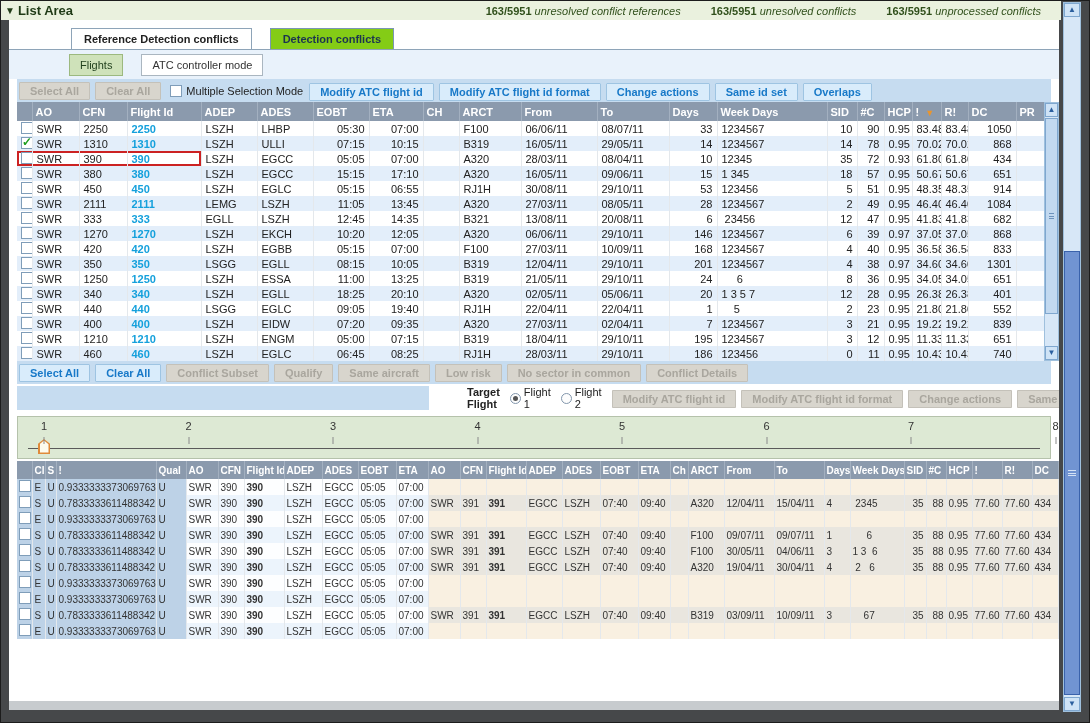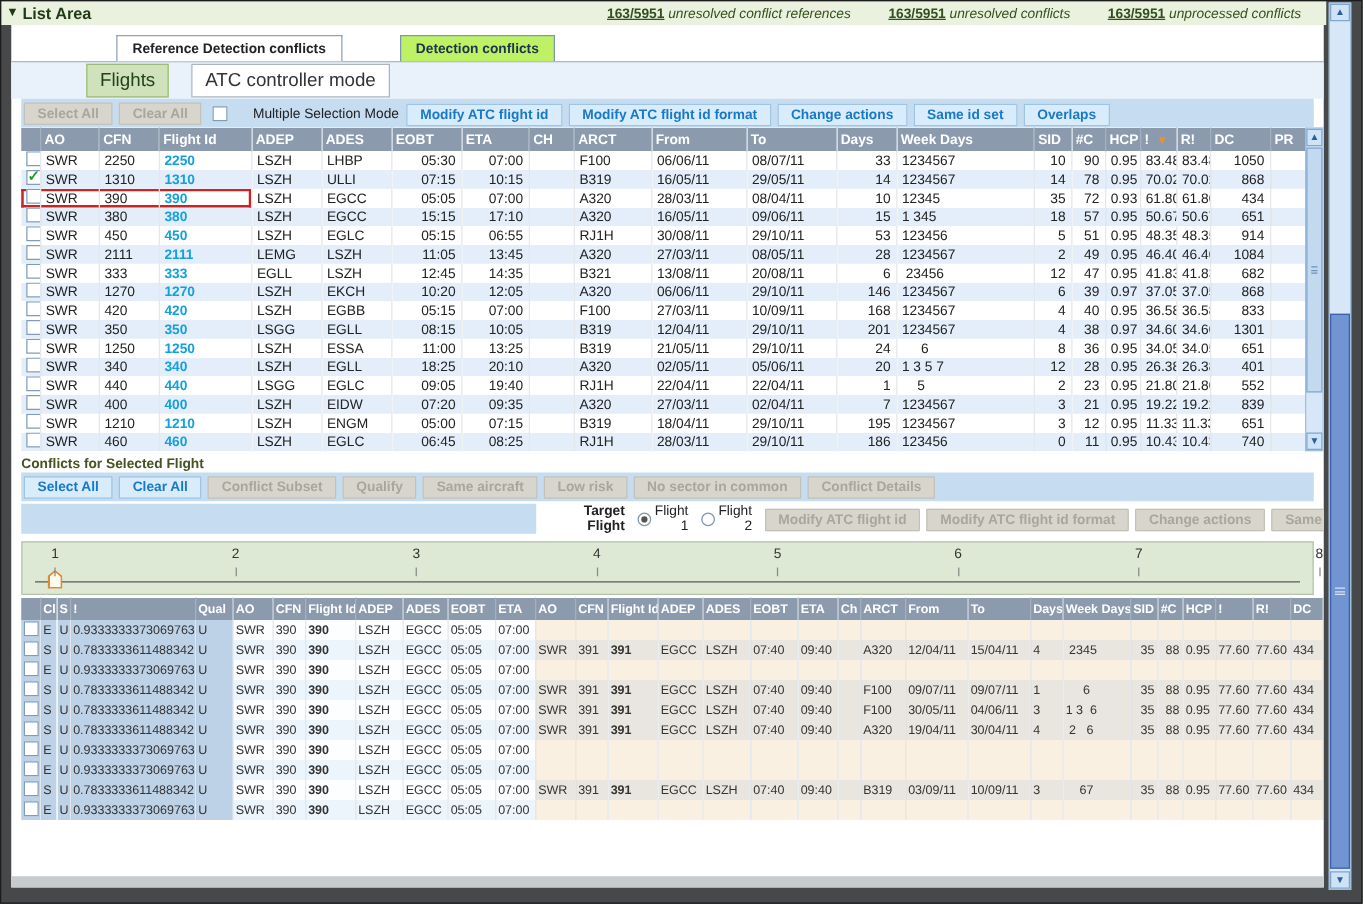--- a/index.html
+++ b/index.html
@@ -5,46 +5,46 @@
   * { box-sizing: border-box; margin: 0; padding: 0; }
   html,body { background:#222; }
   body { font-family:"Liberation Sans", sans-serif; }
   .window { position:relative; width:1090px; height:723px; background:#46484a; border:1px solid #1c1c1c; overflow:hidden; margin:0 auto; }
 
   
   .topbar { position:absolute; left:0; top:0; right:28px; height:19px; background:#eaf1de; display:flex; align-items:center; justify-content:space-between; padding:0 6px 0 4px; }
   .title { font-size:13px; font-weight:bold; color:#1f3a16; display:flex; align-items:center; gap:3px; }
   .title .tri { font-size:10px; }
   .stats { display:flex; gap:30px; font-size:11px; color:#31501c; margin-right:14px; }
-  .stat .cnt { font-style:italic; font-weight:bold; font-style:normal;text-decoration:underline; }
+  .stat .cnt { font-style:italic; font-weight:bold; font-style:normal; }
   .stat .lbl { font-style:italic; }
 
   
   .content { position:absolute; left:8px; top:19px; right:30px; bottom:12px; background:#ffffff; overflow:hidden; }
   .graystrip { position:absolute; left:0; right:0; bottom:0; height:9px; background:#c7cbce; }
 
   
-  .tabs-row { margin:6px 0 0 0; padding-left:84px; border-bottom:1px solid #8ea4b8; display:flex; gap:18px; align-items:flex-end; height:24px; }
+  .tabs-row { margin:6px 0 0 0; padding-left:62px; border-bottom:1px solid #8ea4b8; display:flex; gap:18px; align-items:flex-end; height:24px; }
   .tab { font-size:11px; font-weight:bold; padding:4px 12px 4px 12px; border:1px solid #8ea4b8; border-bottom:none; background:#fff; color:#222; cursor:default; }
-  .tab.active { background:#bef264; border-color:#7a96b4; color:#1c3450;margin-left:28px; }
+  .tab.active { background:#84cc16; border-color:#7a96b4; color:#1c3450; }
   .subtab-strip { background:#e9f2fb; height:29px; display:flex; gap:18px; align-items:center; padding-left:60px; }
-  .subtab { font-size:15px; padding:4px 10px; border:1px solid #aab6c0; background:#fff; color:#333; }
+  .subtab { font-size:11px; padding:4px 10px; border:1px solid #aab6c0; background:#fff; color:#333; }
   .subtab.active { background:#cfe2ba; border-color:#9cb97f; color:#23421f; }
 
   .seclabel { font-size:11px; font-weight:bold; color:#44531f; margin:4px 0 1px 8px; }
 
   .chkrow { display:flex; align-items:center; gap:5px; margin:1px 0 3px 10px; font-size:11px; color:#333; }
   .cb { width:12px; height:12px; border:1px solid #7f9db9; background:#fff; display:inline-block; position:relative; flex:none; }
   .cb.ck::after { content:"✓"; position:absolute; left:0; top:-3px; font-size:12px; font-weight:bold; color:#1e9e1e; }
 
   .toolbar { display:flex; align-items:center; background:#c6dcf0; padding:2px 2px; margin:0 8px; height:23px; }
   .btn { font-size:11px; font-weight:bold; padding:2px 10px; border:1px solid; margin-right:5px; white-space:nowrap; border-radius:1px; }
   .btn.on  { background:#d9ecfb; border-color:#9ec4e2; color:#1879c8; }
   .btn.off { background:#d8d5cd; border-color:#c4c1b9; color:#a9a69e; }
-  .toolbar .chklab { display:flex; align-items:flex-start; gap:20px; font-size:11px; color:#222; margin:0 6px 0 4px; }
+  .toolbar .chklab { display:flex; align-items:flex-start; gap:4px; font-size:11px; color:#222; margin:0 6px 0 4px; }
 
   
   .twrap { position:relative; margin:0 8px; }
   table { border-collapse:collapse; table-layout:fixed; }
   th { background:#8b9aad; color:#fff; font-size:11px; font-weight:bold; text-align:left; padding:0 3px; height:19px; border-right:1px solid #a3b0c0; white-space:nowrap; overflow:hidden; }
   td { font-size:11px; color:#222; padding:0 4px; height:15px; border-right:1px solid rgba(130,150,170,0.22); white-space:nowrap; overflow:hidden; }
   .fl-table tr:nth-child(even) td { background:#e3eefa; }
   .fl-table tr:nth-child(odd) td { background:#fff; }
   td.fid { color:#14a0dc; font-weight:bold; }
   td.rt { text-align:right; }
@@ -57,21 +57,21 @@
   
   .cf-table th { font-size:10px; height:18px; padding:0 2px; }
   .cf-table td { font-size:10px; height:16px; padding:0 2px; color:#333; }
   .cf-table td.z1 { background:#bdd2e7; }
   .cf-table tr:nth-child(odd) td.z2 { background:#fdfeff; }
   .cf-table tr:nth-child(even) td.z2 { background:#ecf4fc; }
   .cf-table tr td.z3 { background:#f9f0e1; }
   .cf-table tr.hasf2 td.z3 { background:#e9e6df; }
 
   
-  .targetrow { display:flex; align-items:center; margin:2px 16px 0 8px; height:24px;text-align:right; }
+  .targetrow { display:flex; align-items:center; margin:2px 16px 0 8px; height:24px; }
   .bluespacer { width:412px; height:24px; background:#c6dcf0; flex:none; margin-right:38px; }
   .tflabel { font-size:11px; font-weight:bold; color:#222; margin-right:10px; }
   .radio { width:11px; height:11px; border:1px solid #8296ac; border-radius:50%; background:#fdfdfd; display:inline-block; position:relative; margin-right:3px; flex:none; }
   .radio.sel::after { content:""; position:absolute; left:2px; top:2px; width:5px; height:5px; border-radius:50%; background:#555; }
   .radwrap { display:flex; align-items:center; font-size:11px; color:#222; margin-right:10px; }
 
   
   .sliderpanel { position:relative; margin:6px 8px 2px 8px; height:43px; background:#dde9d4; border:1px solid #b5c2ab; }
   .slab { position:absolute; top:3px; font-size:11px; color:#333; transform:translateX(-50%); }
   .stick { position:absolute; top:20px; width:1px; height:7px; background:#8a8a8a; transform:translateX(-50%); }
@@ -551,21 +551,20 @@
       </table>
       <div class="sb" style="right:0; top:0; width:15px; height:259px;">
         <div class="arr up">▲</div>
         <div class="thumb" style="top:15px; height:196px;">
             <div class="grip"></div>
           </div>
         <div class="arr dn">▼</div>
       </div>
     </div>
 
-    <div class="seclabel">Conflicts for Selected Flight</div>
 
     <div class="toolbar" id="cf-toolbar1">
         <span class="btn on">Select All</span>
         <span class="btn on">Clear All</span>
         <span class="btn off">Conflict Subset</span>
         <span class="btn off">Qualify</span>
         <span class="btn off">Same aircraft</span>
         <span class="btn off">Low risk</span>
         <span class="btn off">No sector in common</span>
         <span class="btn off">Conflict Details</span>

